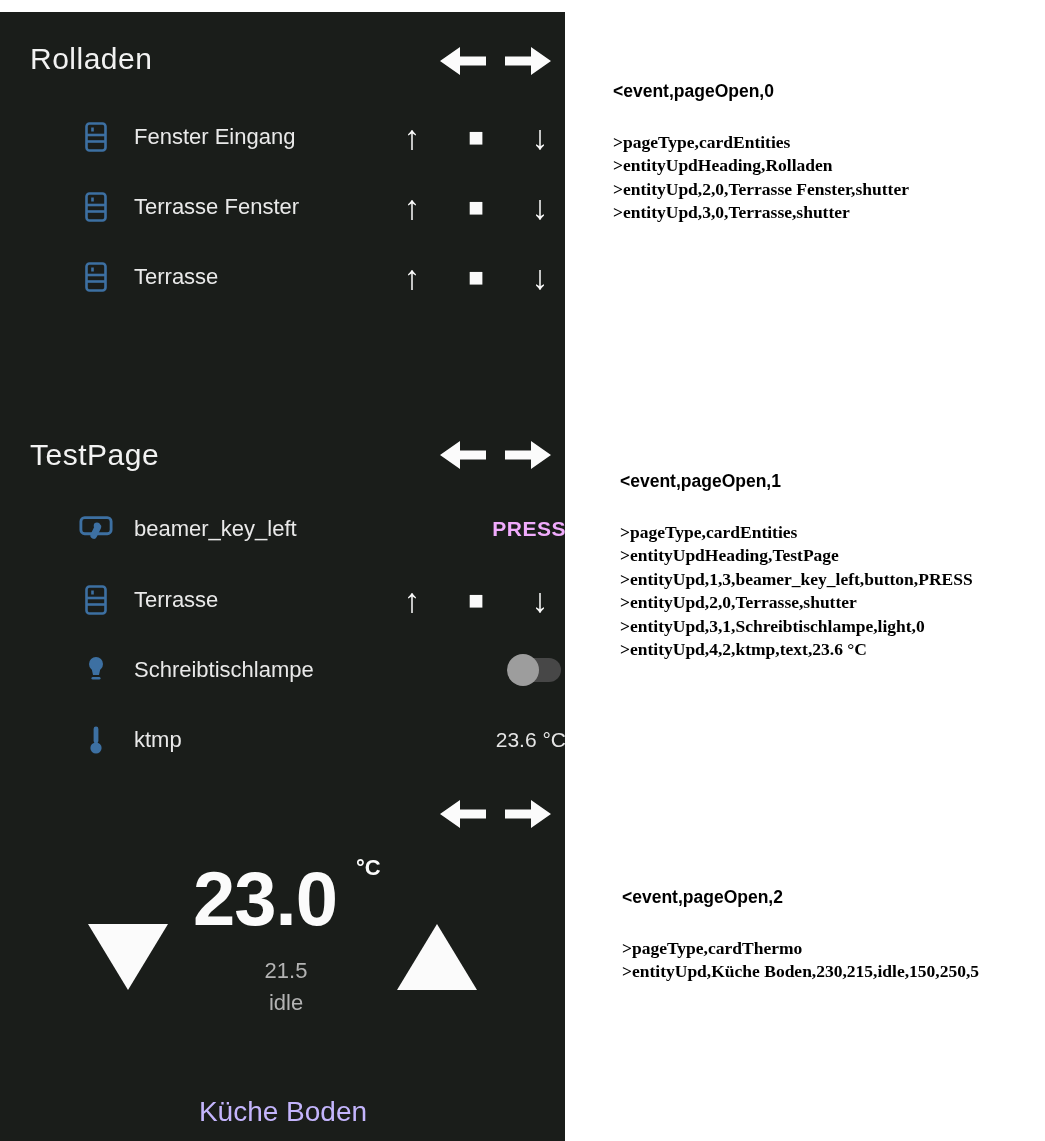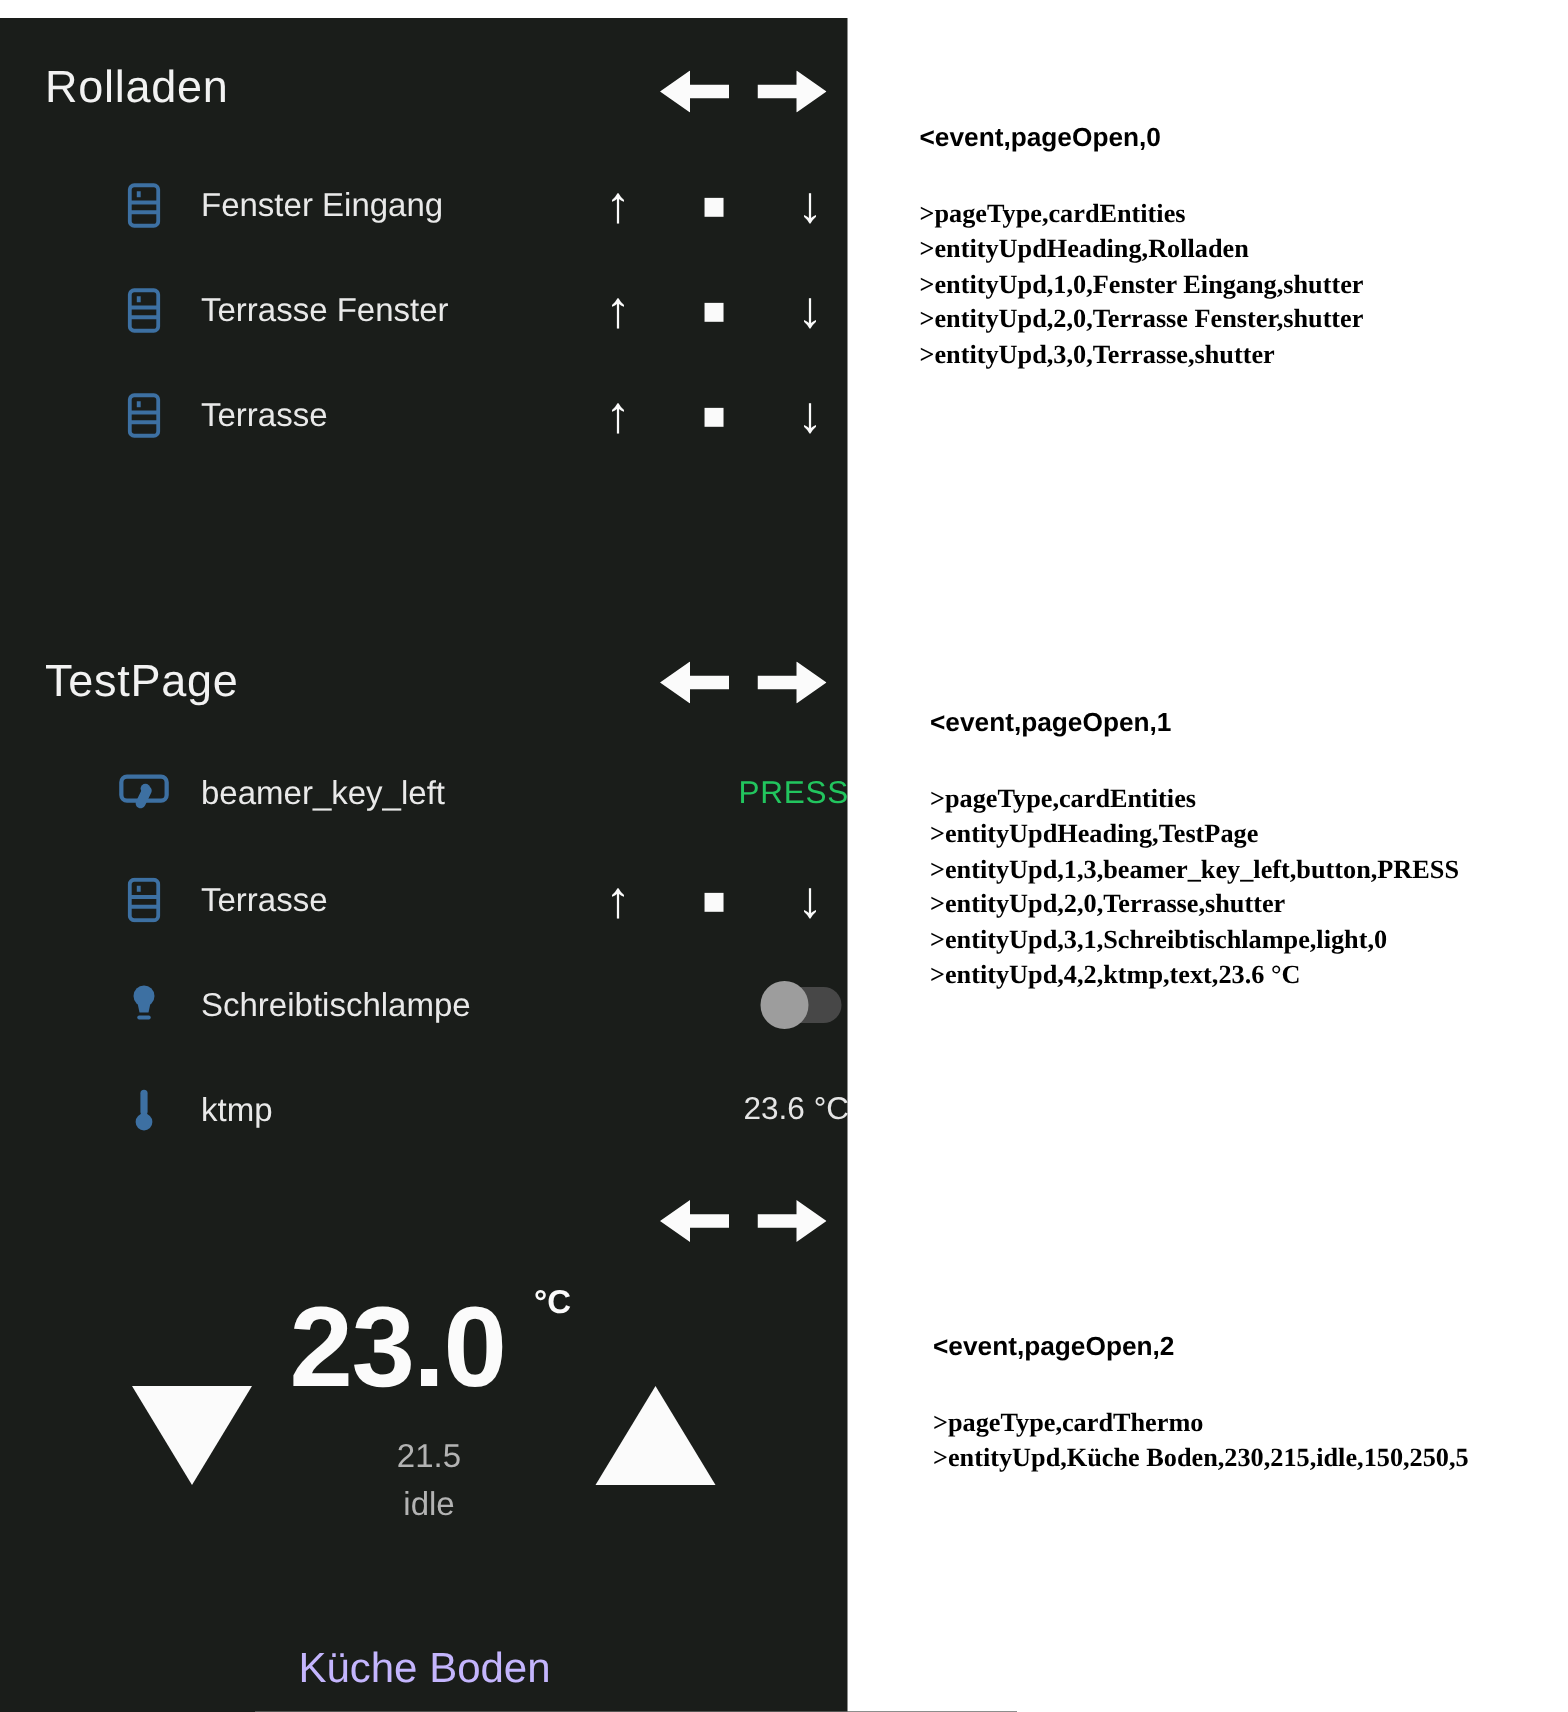--- a/index.html
+++ b/index.html
@@ -33,21 +33,21 @@
   }
   .ctl{
     position:absolute;top:50%;transform:translate(-50%,-50%);
     color:#fafafa;text-align:center;cursor:pointer;line-height:1;
   }
   .ctl-up{left:373px;font-size:34px;}
   .ctl-stop{left:437px;font-size:26px;}
   .ctl-down{left:501px;font-size:34px;}
   .press{
     position:absolute;right:38px;top:50%;transform:translateY(-50%);
-    color:#22c55e;font-size:21px;font-weight:400;letter-spacing:0.5px;cursor:pointer;
+    color:#f0abfc;font-size:21px;font-weight:700;letter-spacing:0.5px;cursor:pointer;
   }
   .evalue{
     position:absolute;right:38px;top:50%;transform:translateY(-50%);
     color:#e5e5e5;font-size:21px;
   }
   
   .toggle{
     position:absolute;right:43px;top:50%;transform:translateY(-50%);
     width:52px;height:24px;border-radius:12px;background:#474747;cursor:pointer;
   }
@@ -229,21 +229,20 @@
   <div class="mode">idle</div>
   <div class="thermo-title">Küche Boden</div>
 
 </div>
 
 <div class="log-block" id="log0">
   <div>&lt;event,pageOpen,0</div>
   <div class="log-lines">
     <div>&gt;pageType,cardEntities</div>
     <div>&gt;entityUpdHeading,Rolladen</div>
-    <div>&gt;entityUpd,1,0,Fenster Eingang,shutter</div>
     <div>&gt;entityUpd,2,0,Terrasse Fenster,shutter</div>
     <div>&gt;entityUpd,3,0,Terrasse,shutter</div>
   </div>
 </div>
 
 <div class="log-block" id="log1">
   <div>&lt;event,pageOpen,1</div>
   <div class="log-lines">
     <div>&gt;pageType,cardEntities</div>
     <div>&gt;entityUpdHeading,TestPage</div>

